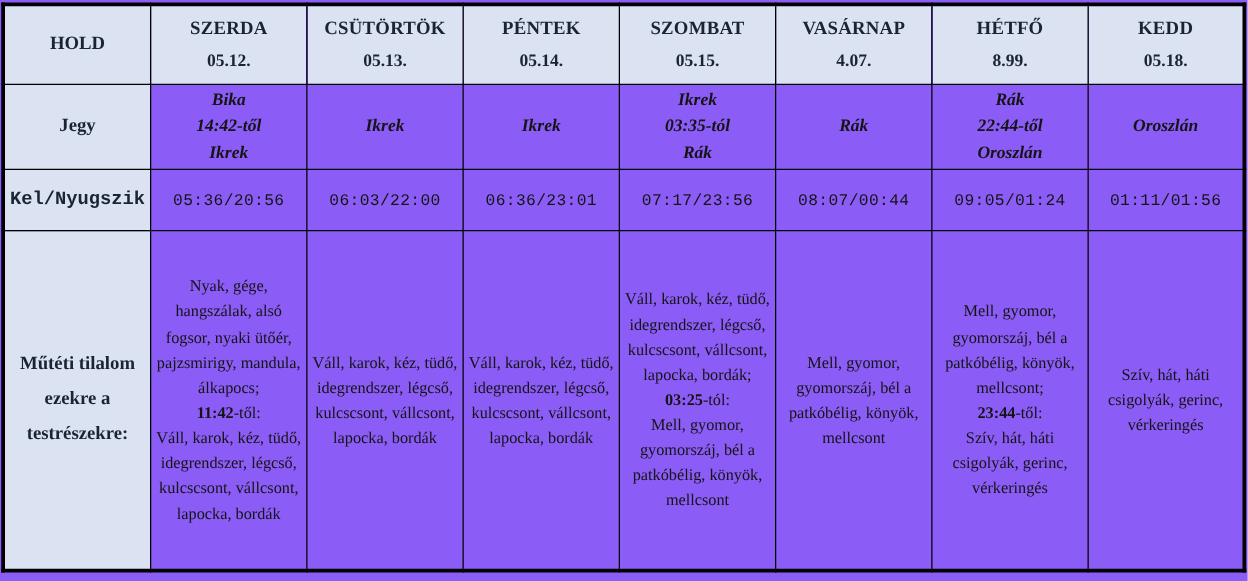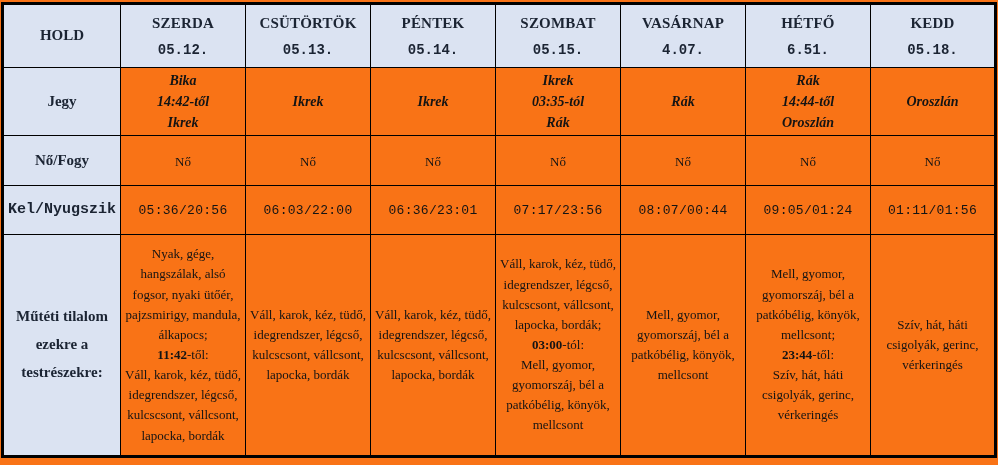--- a/index.html
+++ b/index.html
@@ -4,21 +4,21 @@
 <style>
   html, body {
     margin: 0;
     padding: 0;
     background: #ffffff;
     font-family: "Liberation Serif", "DejaVu Serif", serif;
   }
   .page {
     width: 998px;
     height: 465px;
-    background: #f97316;
+    background: #8b5cf6;
     box-sizing: border-box;
     padding: 2px 1px;
   }
   table.hold-table {
     border-collapse: collapse;
     table-layout: fixed;
     width: 994px;
     height: 456px;
     border: 3px solid #000000;
   }
@@ -49,21 +49,20 @@
     font-size: 15px;
     font-weight: bold;
     color: #1b2433;
     letter-spacing: 0.2px;
   }
   .day-date {
     font-size: 14px;
     font-weight: bold;
     color: #1b2433;
     margin-top: 10px;
-    font-family: Liberation Mono, monospace;
   }
   .sign-line {
     font-size: 14px;
     font-weight: bold;
     color: #141414;
     line-height: 21px;
     font-style: italic;
   }
   .phase-text {
     font-size: 13px;
@@ -117,21 +116,21 @@
       <th class="shaded">
         <div class="day-name">SZOMBAT</div>
         <div class="day-date">05.15.</div>
       </th>
       <th class="shaded">
         <div class="day-name">VASÁRNAP</div>
         <div class="day-date">4.07.</div>
       </th>
       <th class="shaded">
         <div class="day-name">HÉTFŐ</div>
-        <div class="day-date">6.51.</div>
+        <div class="day-date">8.99.</div>
       </th>
       <th class="shaded">
         <div class="day-name">KEDD</div>
         <div class="day-date">05.18.</div>
       </th>
     </tr>
 
     <tr class="r-jegy">
       <td class="shaded">
         <div class="row-label">Jegy</div>
@@ -150,40 +149,28 @@
       <td>
         <div class="sign-line">Ikrek</div>
         <div class="sign-line">03:35-tól</div>
         <div class="sign-line">Rák</div>
       </td>
       <td>
         <div class="sign-line">Rák</div>
       </td>
       <td>
         <div class="sign-line">Rák</div>
-        <div class="sign-line">14:44-től</div>
+        <div class="sign-line">22:44-től</div>
         <div class="sign-line">Oroszlán</div>
       </td>
       <td>
         <div class="sign-line">Oroszlán</div>
       </td>
     </tr>
 
-    <tr class="r-nofogy">
-      <td class="shaded">
-        <div class="row-label">Nő/Fogy</div>
-      </td>
-      <td><span class="phase-text">Nő</span></td>
-      <td><span class="phase-text">Nő</span></td>
-      <td><span class="phase-text">Nő</span></td>
-      <td><span class="phase-text">Nő</span></td>
-      <td><span class="phase-text">Nő</span></td>
-      <td><span class="phase-text">Nő</span></td>
-      <td><span class="phase-text">Nő</span></td>
-    </tr>
 
     <tr class="r-kelnyugszik">
       <td class="shaded">
         <div class="row-label">Kel/Nyugszik</div>
       </td>
       <td><span class="time-text">05:36/20:56</span></td>
       <td><span class="time-text">06:03/22:00</span></td>
       <td><span class="time-text">06:36/23:01</span></td>
       <td><span class="time-text">07:17/23:56</span></td>
       <td><span class="time-text">08:07/00:44</span></td>
@@ -204,21 +191,21 @@
       </td>
       <td>
         <div class="surgery-text"><span>Váll, karok, kéz, tüdő, idegrendszer, légcső, kulcscsont, vállcsont, lapocka, bordák</span></div>
       </td>
       <td>
         <div class="surgery-text"><span>Váll, karok, kéz, tüdő, idegrendszer, légcső, kulcscsont, vállcsont, lapocka, bordák</span></div>
       </td>
       <td>
         <div class="surgery-text">
           <span>Váll, karok, kéz, tüdő, idegrendszer, légcső, kulcscsont, vállcsont, lapocka, bordák;</span><br>
-          <span class="t-bold">03:00</span><span>-tól:</span><br>
+          <span class="t-bold">03:25</span><span>-tól:</span><br>
           <span>Mell, gyomor, gyomorszáj, bél a patkóbélig, könyök, mellcsont</span>
         </div>
       </td>
       <td>
         <div class="surgery-text"><span>Mell, gyomor, gyomorszáj, bél a patkóbélig, könyök, mellcsont</span></div>
       </td>
       <td>
         <div class="surgery-text">
           <span>Mell, gyomor, gyomorszáj, bél a patkóbélig, könyök, mellcsont;</span><br>
           <span class="t-bold">23:44</span><span>-től:</span><br>

